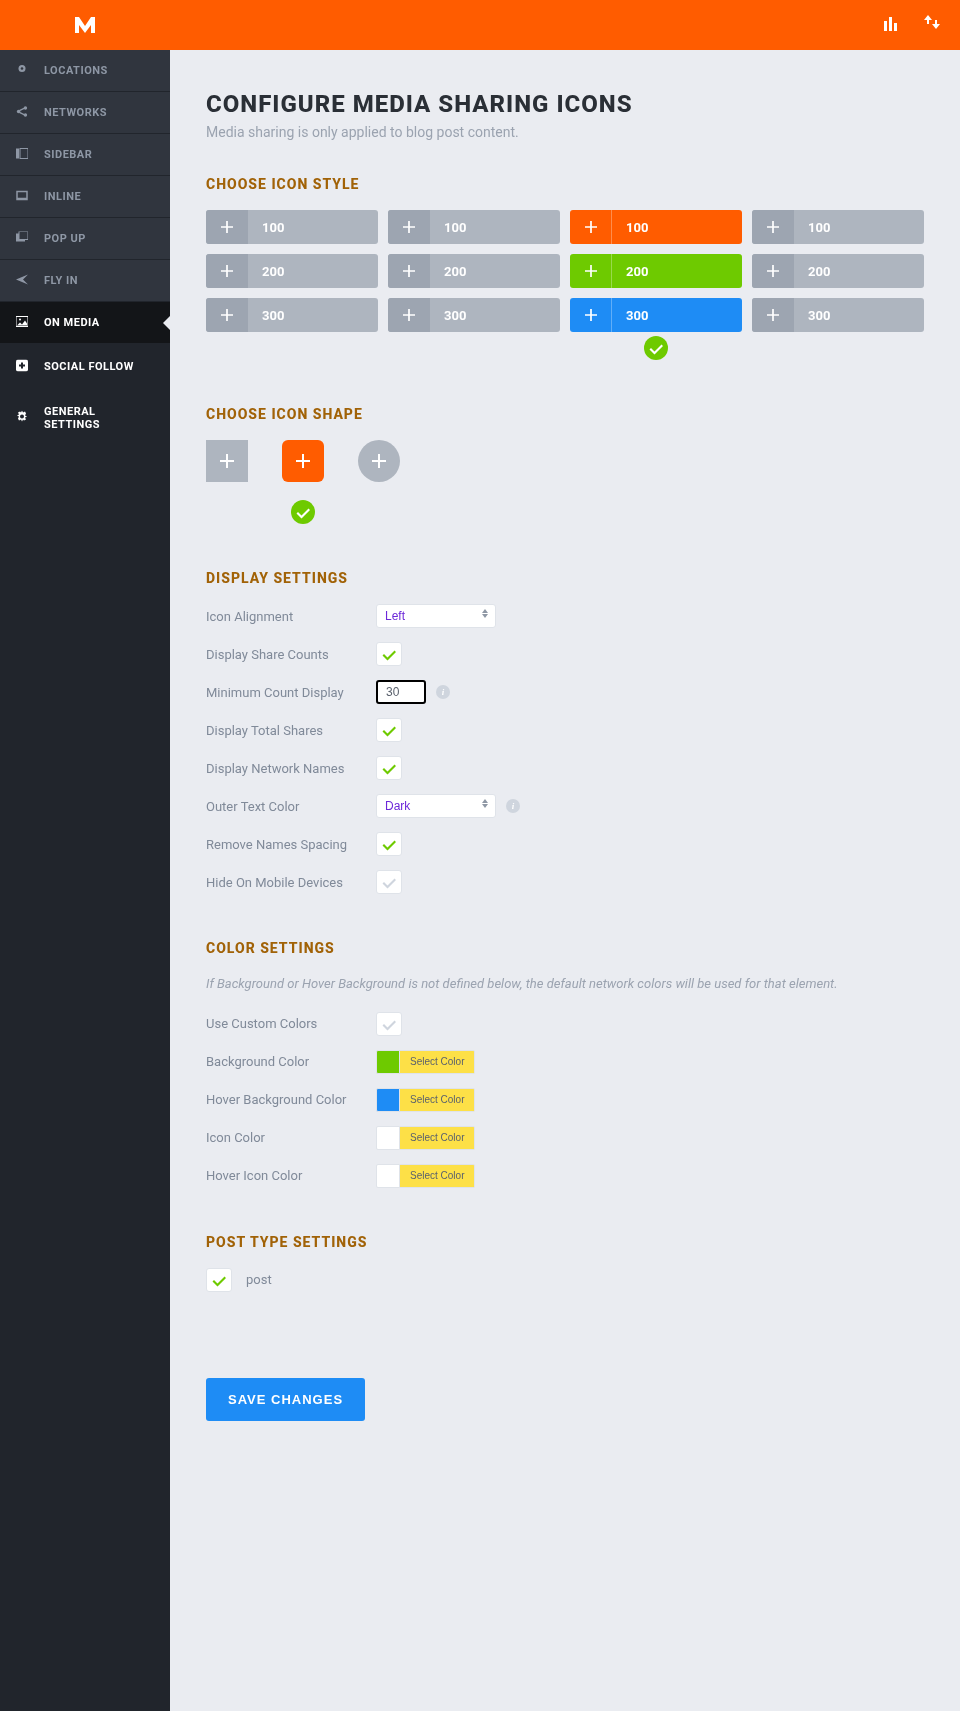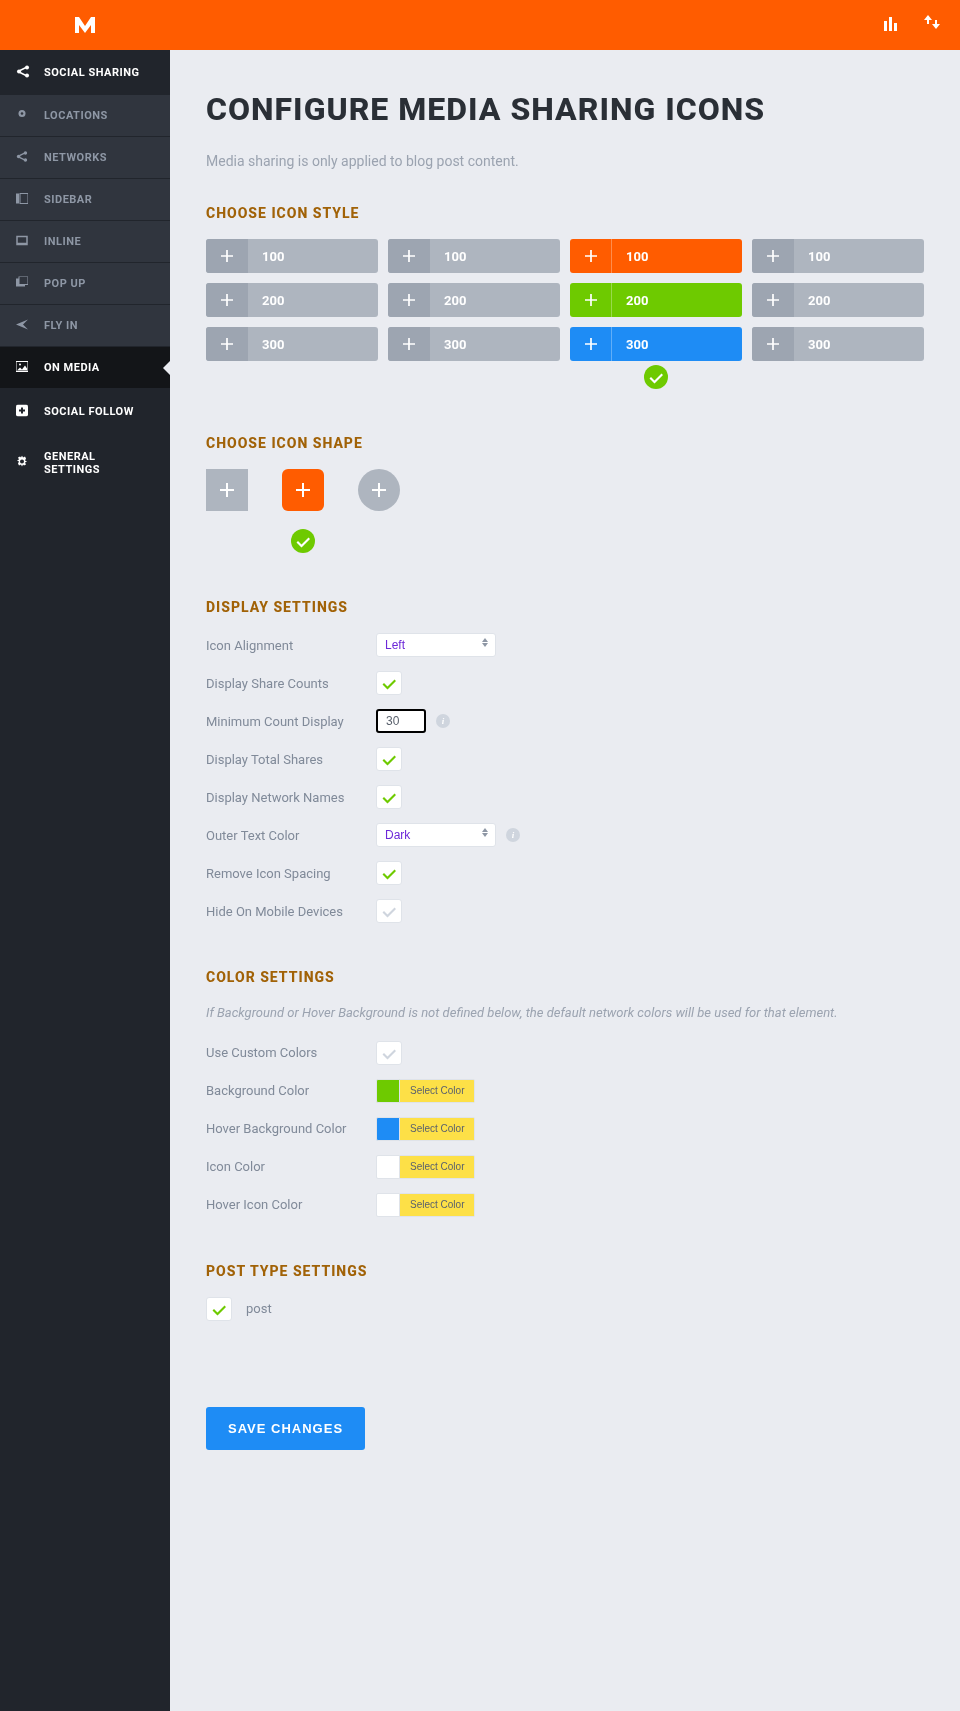--- a/index.html
+++ b/index.html
@@ -13,21 +13,21 @@
 .sidebar { width:170px; background:#21252c; }
 .nav-group-title { color:#fff; font-size:11px; font-weight:700; letter-spacing:0.5px; padding:16px 16px 16px 44px; position:relative; cursor:pointer; }
 .nav-group-title .nav-icon { position:absolute; left:16px; top:50%; transform:translateY(-50%); }
 .nav-item { color:#8e97a5; font-size:11px; font-weight:700; letter-spacing:0.5px; padding:14px 16px 14px 44px; position:relative; background:#30353e; cursor:pointer; border-bottom:1px solid #21252c; }
 .nav-item .nav-icon { position:absolute; left:16px; top:50%; transform:translateY(-50%); }
 .nav-item.active { background:#131518; color:#fff; }
 .nav-item.active::after { content:""; position:absolute; right:0; top:50%; transform:translateY(-50%); width:0; height:0; border-top:7px solid transparent; border-bottom:7px solid transparent; border-right:7px solid #eaecf1; }
 .nav-standalone { color:#fff; font-size:11px; font-weight:700; letter-spacing:0.5px; padding:16px 16px 16px 44px; position:relative; background:#21252c; cursor:pointer; }
 .nav-standalone .nav-icon { position:absolute; left:16px; top:50%; transform:translateY(-50%); }
 .main { flex:1; padding:40px 36px 60px 36px; }
-h1 { font-size:32px; font-weight:800; color:#2a2f36; letter-spacing:1px; margin-bottom:25px; }
+h1 { font-size:24px; font-weight:800; color:#2a2f36; letter-spacing:1px; margin-bottom:6px; }
 .subtitle { color:#9ba3b0; font-size:14px; margin-bottom:36px; }
 h2 { font-size:14px; font-weight:800; color:#a16207; letter-spacing:1px; margin-bottom:18px; }
 .style-grid { display:grid; grid-template-columns:repeat(4,1fr); gap:10px; }
 .style-btn { height:34px; border-radius:3px; display:flex; align-items:center; cursor:pointer; overflow:hidden; font-weight:700; font-size:13px; }
 .sb-grey { background:#aeb5bf; color:#fff; }
 .sb-orange { background:#ff5c00; color:#fff; }
 .sb-green { background:#6eca00; color:#fff; }
 .sb-blue { background:#1e8cf5; color:#fff; }
 .sb-icon { width:42px; height:100%; display:flex; align-items:center; justify-content:center; border-right:1px solid rgba(255,255,255,0.3); }
 .sb-grey .sb-icon { background:#9da5b1; border-right:none; }
@@ -101,29 +101,20 @@
           <use href="#ic-bars"></use>
         </svg></span>
     <span class="tb-icon"><svg width="16" height="16" viewBox="0 0 16 16" fill="#fff">
           <use href="#ic-updown"></use>
         </svg></span>
   </div>
 </div>
 
 <div class="container">
   <div class="sidebar">
-    <div class="nav-group-title">
-      <span class="nav-icon"><svg width="14" height="14" viewBox="0 0 14 14" fill="#fff">
-            <circle cx="3" cy="7" r="2"></circle>
-            <circle cx="11" cy="3" r="2"></circle>
-            <circle cx="11" cy="11" r="2"></circle>
-            <path d="M4 6l6-3M4 8l6 3" stroke="#fff" stroke-width="1.5"></path>
-          </svg></span>
-      <span>SOCIAL SHARING</span>
-    </div>
     <div class="nav-item">
       <span class="nav-icon"><svg width="12" height="12" viewBox="0 0 12 12" fill="#8e97a5">
             <circle cx="6" cy="5" r="3.5"></circle>
             <circle cx="6" cy="5" r="1.3" fill="#30353e"></circle>
           </svg></span>
       <span>LOCATIONS</span>
     </div>
     <div class="nav-item">
       <span class="nav-icon"><svg width="12" height="12" viewBox="0 0 14 14" fill="#8e97a5">
             <circle cx="3" cy="7" r="2"></circle>
@@ -379,21 +370,21 @@
           </div>
       </div>
       <div class="settings-row">
         <span class="label">Outer Text Color</span>
         <div class="control">
             <div class="select-wrap"><select><option>Dark</option></select></div>
             <span class="info-dot">i</span>
           </div>
       </div>
       <div class="settings-row">
-        <span class="label">Remove Icon Spacing</span>
+        <span class="label">Remove Names Spacing</span>
         <div class="control">
             <div class="toggle on">
               <svg viewBox="0 0 14 14">
                 <use href="#ic-check"></use>
               </svg>
             </div>
           </div>
       </div>
       <div class="settings-row">
         <span class="label">Hide On Mobile Devices</span>

